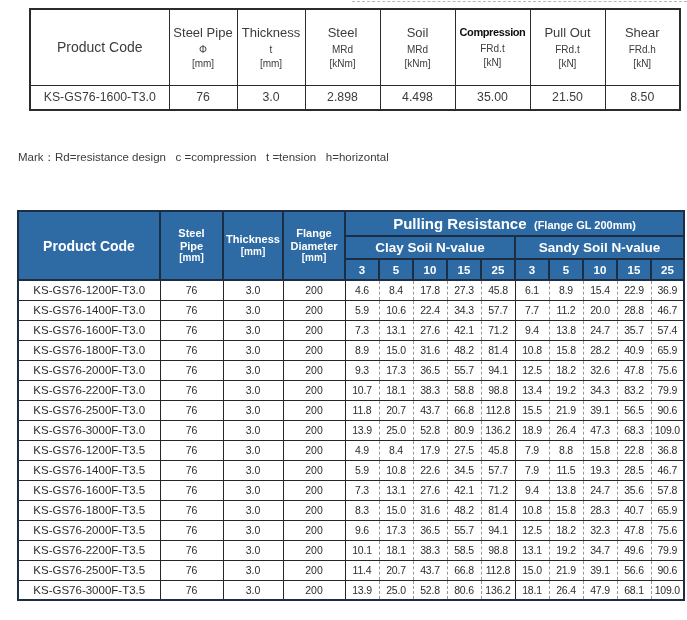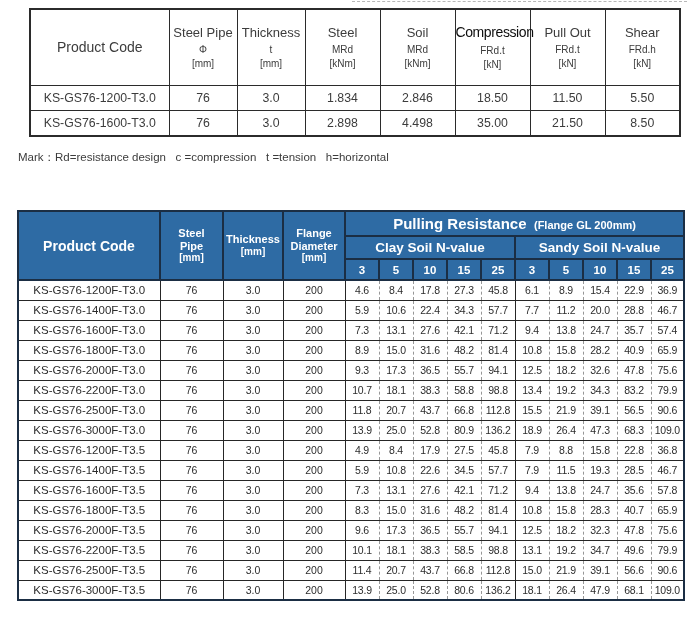--- a/index.html
+++ b/index.html
@@ -16,21 +16,21 @@
     border-collapse:collapse;table-layout:fixed;
     border:2px solid #2b2b2b;color:#3c3c3c;}
   .t1 th,.t1 td{border:1px solid #2b2b2b;padding:0;text-align:center;vertical-align:middle;}
   .t1 thead tr{height:76px;}
   .t1 tbody tr{height:25.3px;}
   .t1 th{font-weight:normal;}
   .t1 .h-title{font-size:13px;line-height:1.25;margin-bottom:2px;}
   .t1 .pc .h-title{font-size:14px;margin:0;}
   .t1 .h-sym{font-size:10px;line-height:1.3;}
   .t1 .h-unit{font-size:10px;line-height:1.3;margin-top:1px;}
-  .t1 th.compression .h-title{font-weight:normal;color:#0d0d0d;font-size:14px;letter-spacing:-0.4px;}
+  .t1 th.compression .h-title{font-weight:bold;color:#0d0d0d;font-size:11px;letter-spacing:-0.4px;}
   .t1 tbody td{font-size:12.3px;}
 
   
   .mark-note{position:absolute;left:18px;top:150px;font-size:11.5px;color:#3c3c3c;white-space:pre;}
 
   
   .t2{position:absolute;left:17px;top:210px;width:667px;
     border-collapse:collapse;table-layout:fixed;
     border:2px solid #1b2e44;}
   .t2 th{background:#2e6ba4;color:#ffffff;border:2px solid #1b2e44;
@@ -106,30 +106,20 @@
       </th>
       <th>
         <div class="h-title">Shear</div>
         <div class="h-sym">FRd.h</div>
         <div class="h-unit">[kN]</div>
       </th>
     </tr>
   </thead>
   <tbody id="t1body">
       <tr>
-        <td>KS-GS76-1200-T3.0</td>
-        <td>76</td>
-        <td>3.0</td>
-        <td>1.834</td>
-        <td>2.846</td>
-        <td>18.50</td>
-        <td>11.50</td>
-        <td>5.50</td>
-      </tr>
-      <tr>
         <td>KS-GS76-1600-T3.0</td>
         <td>76</td>
         <td>3.0</td>
         <td>2.898</td>
         <td>4.498</td>
         <td>35.00</td>
         <td>21.50</td>
         <td>8.50</td>
       </tr>
     </tbody>

